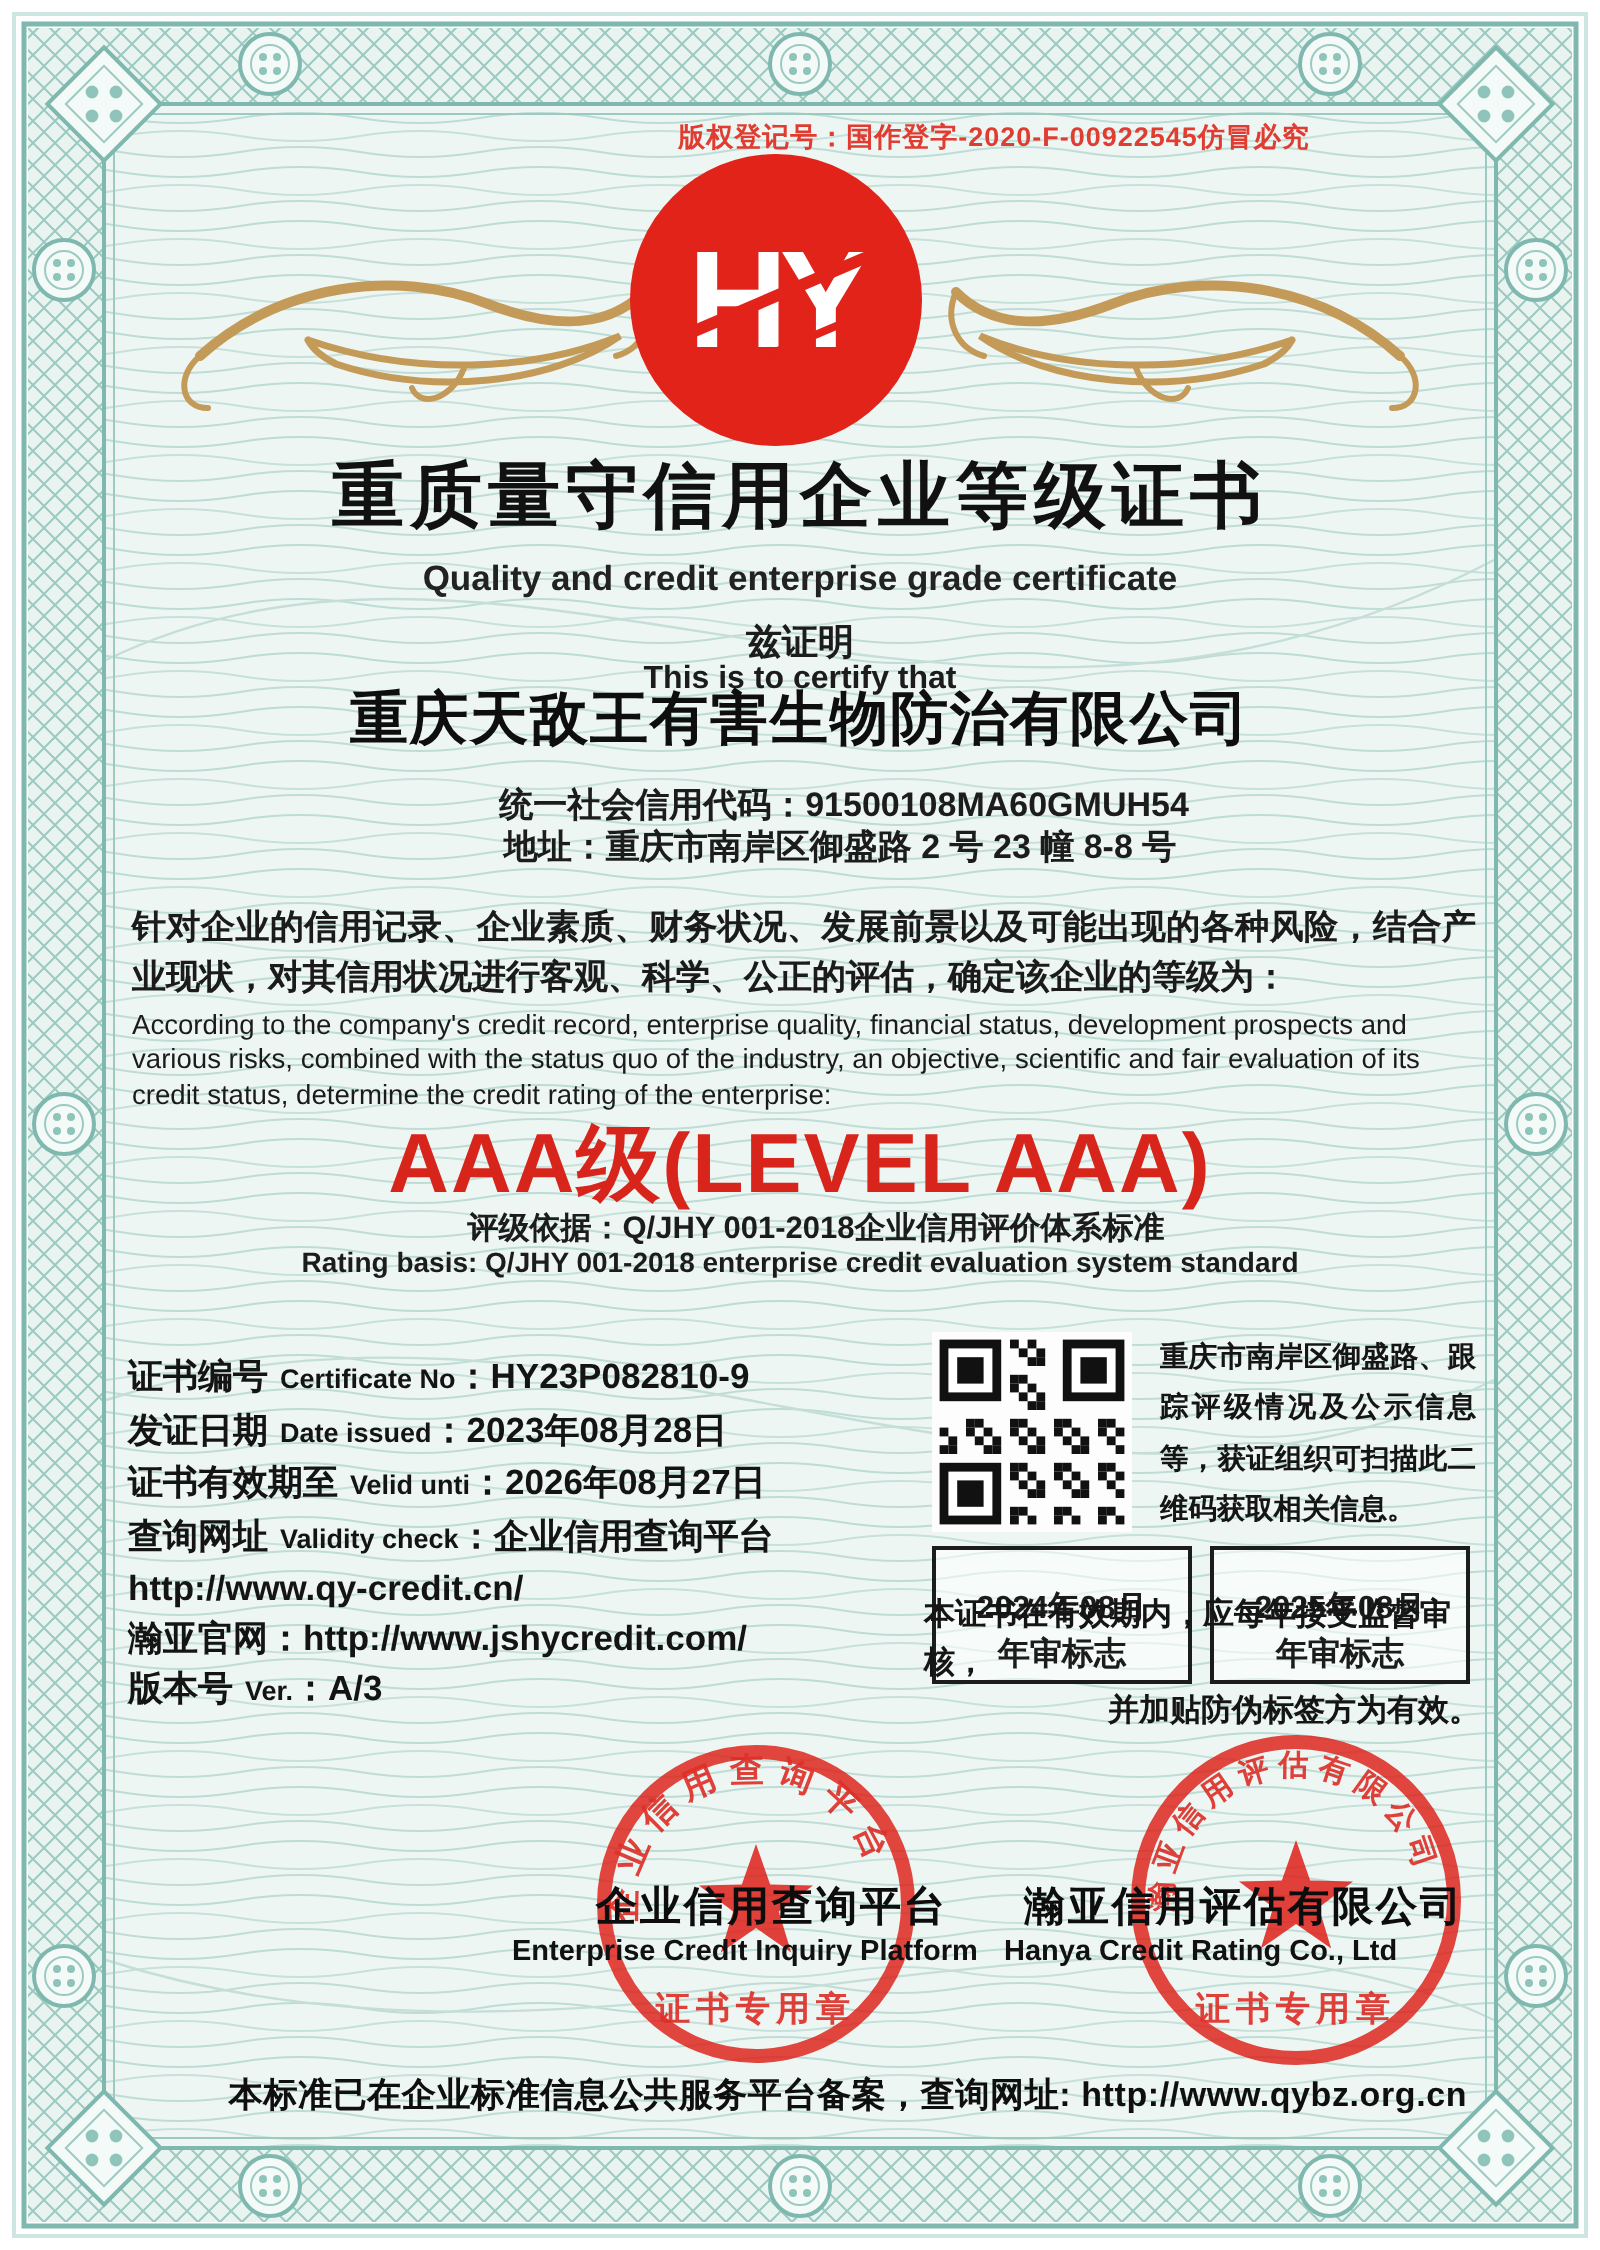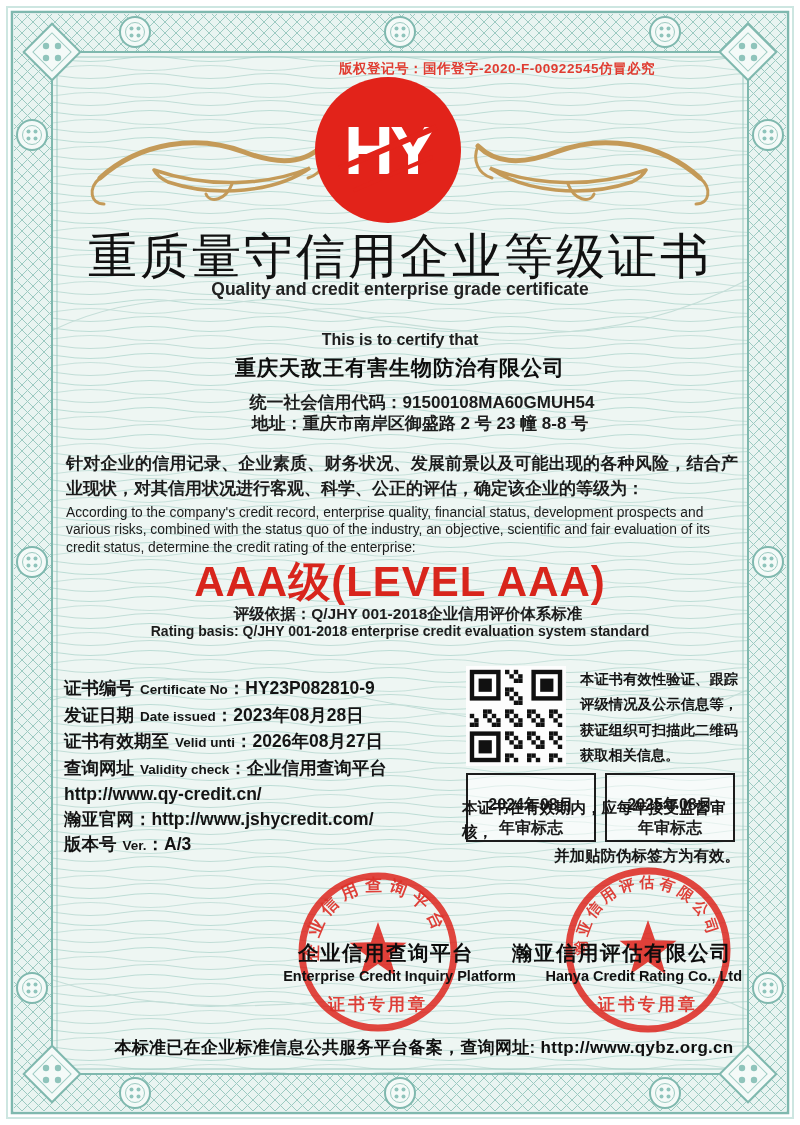--- a/index.html
+++ b/index.html
@@ -4,25 +4,25 @@
 <style>
   html,body{margin:0;padding:0;background:#ffffff;}
   .cert{position:relative;width:800px;height:1125px;background:#ffffff;overflow:hidden;
         font-family:"Liberation Sans",sans-serif;color:#1c1c1c;}
   .abs{position:absolute;}
   .c{left:0;right:0;text-align:center;}
   svg text{font-family:"Liberation Sans",sans-serif;}
 
   .registry{top:60px;font-size:13.5px;font-weight:600;color:#e03c31;transform:translateX(97px);letter-spacing:.5px;}
   .logo{left:314px;top:76px;}
-  .title-cn{top:224px;font-size:49px;font-weight:400;letter-spacing:3px;color:#111;}
+  .title-cn{top:224px;font-size:36px;font-weight:700;letter-spacing:3px;color:#111;}
   .title-en{top:279px;font-size:17.5px;font-weight:600;color:#222;}
   .certify-cn{top:309px;font-size:18px;font-weight:600;}
   .certify-en{top:331px;font-size:16px;font-weight:600;}
-  .company{top:354px;font-size:21px;font-weight:800;letter-spacing:1px;color:#0e0e0e;}
+  .company{top:340px;font-size:29px;font-weight:800;letter-spacing:1px;color:#0e0e0e;}
   .code-line{top:391px;font-size:17px;font-weight:700;margin-left:44px;}
   .addr-line{top:412px;font-size:17px;font-weight:700;padding-left:40px;}
 
   .para{left:66px;right:62px;top:452px;}
   .para-cn{font-size:17px;line-height:24.5px;font-weight:700;text-align:justify;color:#1b1b1b;}
   .para-en{font-size:13.8px;line-height:17.4px;font-weight:500;text-align:left;color:#1b1b1b;margin-top:3px;}
 
   .level{top:554px;font-size:42px;font-weight:800;color:#d8251c;letter-spacing:1px;}
   .basis-cn{top:604px;font-size:15.5px;font-weight:700;padding-left:16px;}
   .basis-en{top:623px;font-size:14px;font-weight:600;}
@@ -36,21 +36,21 @@
   .year-boxes{left:466px;top:773px;display:flex;gap:9px;}
   .ybox{width:126px;height:47px;border:2.5px solid #1c1c1c;background:rgba(255,255,255,.55);
         text-align:center;font-size:16px;font-weight:700;line-height:23px;padding-top:18px;}
   .annual-note{left:462px;width:278px;top:796px;font-size:15.5px;line-height:24px;font-weight:700;color:#151515;}
   .annual-note .r{text-align:right;}
 
   .seal{opacity:.92;}
   .seal-left{left:293px;top:867px;}
   .seal-right{left:560px;top:862px;}
   .org-cn{font-size:20.5px;font-weight:800;letter-spacing:1.5px;text-align:center;color:#0d0d0d;}
-  .org-en{font-size:14.5px;font-weight:600;text-align:right;color:#111;}
+  .org-en{font-size:14.5px;font-weight:600;text-align:left;color:#111;}
   .lorg1{left:266px;width:240px;top:939px;}
   .lorg2{left:256px;width:260px;top:968px;}
   .rorg1{left:502px;width:240px;top:939px;}
   .rorg2{left:502px;width:240px;top:968px;}
 
   .footer{top:1036px;font-size:17px;font-weight:700;letter-spacing:.3px;color:#0f0f0f;margin-left:48px;}
 
   .z1{z-index:1;} .z2{z-index:2;} .z3{z-index:3;position:absolute;}
 </style>
 </head>
@@ -139,20 +139,21 @@
 
   <svg class="abs z3 logo" width="148" height="148" viewBox="0 0 150 150">
     <circle cx="75" cy="75" r="74" fill="#e2231a"></circle>
     <text x="75" y="99" text-anchor="middle" font-size="70" font-weight="800" fill="#ffffff" letter-spacing="-4">HY</text>
     <line x1="26" y1="94" x2="124" y2="52" stroke="#e2231a" stroke-width="6"></line>
     <line x1="40" y1="116" x2="120" y2="82" stroke="#e2231a" stroke-width="4"></line>
   </svg>
 
   <div class="abs c z3 title-cn">重质量守信用企业等级证书</div>
   <div class="abs c z3 title-en">Quality and credit enterprise grade certificate</div>
+  <div class="abs c z3 certify-cn">兹证明</div>
   <div class="abs c z3 certify-en">This is to certify that</div>
 
   <div class="abs c z3 company">重庆天敌王有害生物防治有限公司</div>
   <div class="abs c z3 code-line">统一社会信用代码：91500108MA60GMUH54</div>
   <div class="abs c z3 addr-line">地址：重庆市南岸区御盛路 2 号 23 幢 8-8 号</div>
 
   <div class="abs z3 para">
     <div class="para-cn">针对企业的信用记录、企业素质、财务状况、发展前景以及可能出现的各种风险，结合产业现状，对其信用状况进行客观、科学、公正的评估，确定该企业的等级为：</div>
     <div class="para-en">According to the company's credit record, enterprise quality, financial status, development prospects and various risks, combined with the status quo of the industry, an objective, scientific and fair evaluation of its credit status, determine the credit rating of the enterprise:</div>
   </div>
@@ -272,21 +273,21 @@
       <rect x="65.4" y="87.4" width="4.4" height="4.4" fill="#111"></rect>
       <rect x="83" y="87.4" width="4.4" height="4.4" fill="#111"></rect>
       <rect x="87.4" y="87.4" width="4.4" height="4.4" fill="#111"></rect>
       <rect x="39" y="91.8" width="4.4" height="4.4" fill="#111"></rect>
       <rect x="47.8" y="91.8" width="4.4" height="4.4" fill="#111"></rect>
       <rect x="61" y="91.8" width="4.4" height="4.4" fill="#111"></rect>
       <rect x="69.8" y="91.8" width="4.4" height="4.4" fill="#111"></rect>
       <rect x="83" y="91.8" width="4.4" height="4.4" fill="#111"></rect>
       <rect x="91.8" y="91.8" width="4.4" height="4.4" fill="#111"></rect>
     </svg>
-  <div class="abs z3 qr-note">本证书有效性验证、跟踪评级情况及公示信息等，获证组织可扫描此二维码获取相关信息。</div>
+  <div class="abs z3 qr-note">重庆市南岸区御盛路、跟踪评级情况及公示信息等，获证组织可扫描此二维码获取相关信息。</div>
 
   <div class="abs z3 year-boxes">
     <div class="ybox">
       <div>2024年08月</div>
       <div>年审标志</div>
     </div>
     <div class="ybox">
       <div>2025年08月</div>
       <div>年审标志</div>
     </div>

